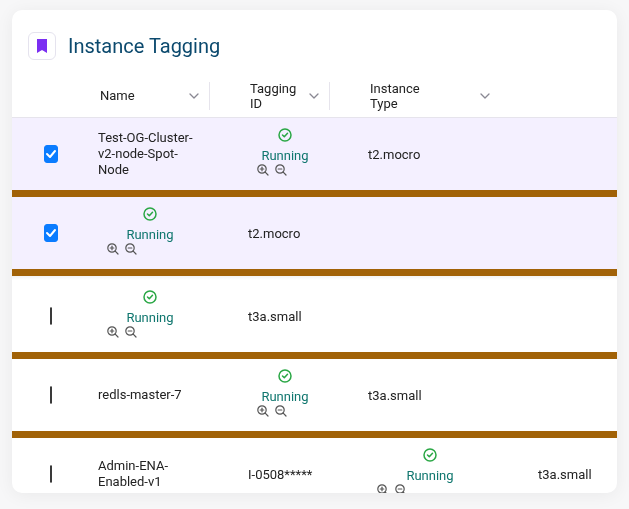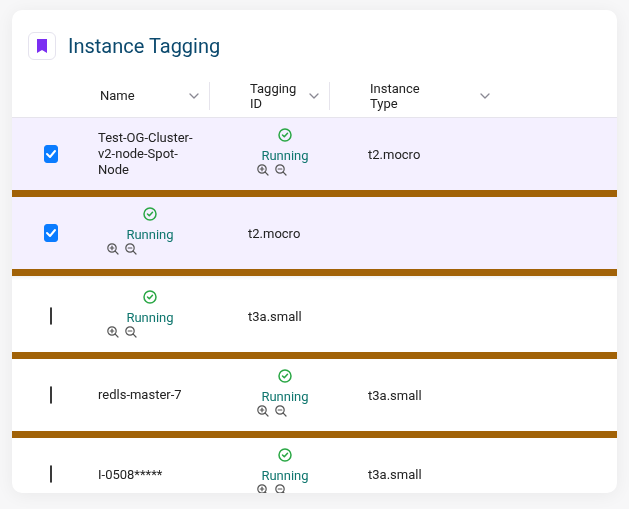--- a/index.html
+++ b/index.html
@@ -273,20 +273,21 @@
                   <line x1="9.2" y1="9.2" x2="12" y2="12" stroke="#555" stroke-width="1.2" stroke-linecap="round"></line>
                   <line x1="4.2" y1="6" x2="7.8" y2="6" stroke="#555" stroke-width="1.2" stroke-linecap="round"></line>
                 </svg></span>
             </span></div>
           <div class="cell">t3a.small</div>
         </div>
         <div class="row body">
           <div class="cell chk">
             <div class="checkbox"></div>
           </div>
+          <div class="cell name-cell">Admin-ENA-Enabled-v1</div>
           <div class="cell">I-0508*****</div>
           <div class="cell"><span class="status">
               <span>
                 <svg width="14" height="14" viewBox="0 0 14 14">
                   <circle cx="7" cy="7" r="6" fill="none" stroke="#2aa745" stroke-width="1.5"></circle>
                   <path d="M4.5 7 L6.3 8.8 L9.5 5.2" fill="none" stroke="#2aa745" stroke-width="1.5" stroke-linecap="round" stroke-linejoin="round"></path>
                 </svg>
               </span>
               <span>Running</span>
             </span><span class="zoom-group">

